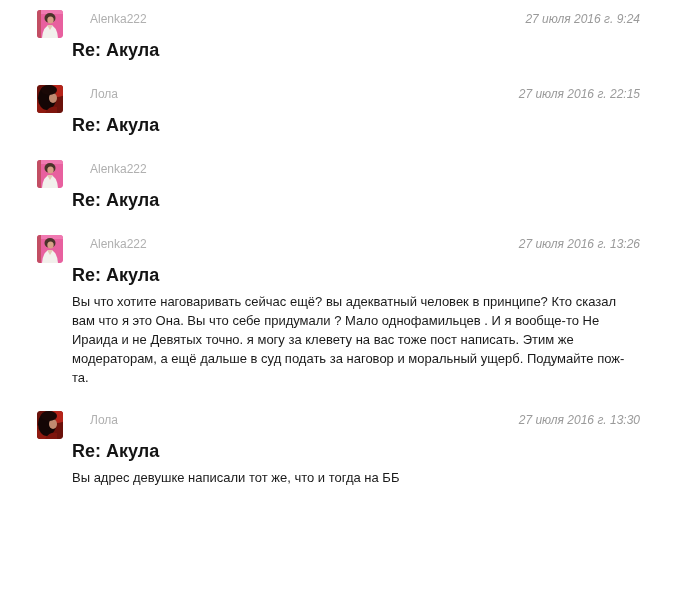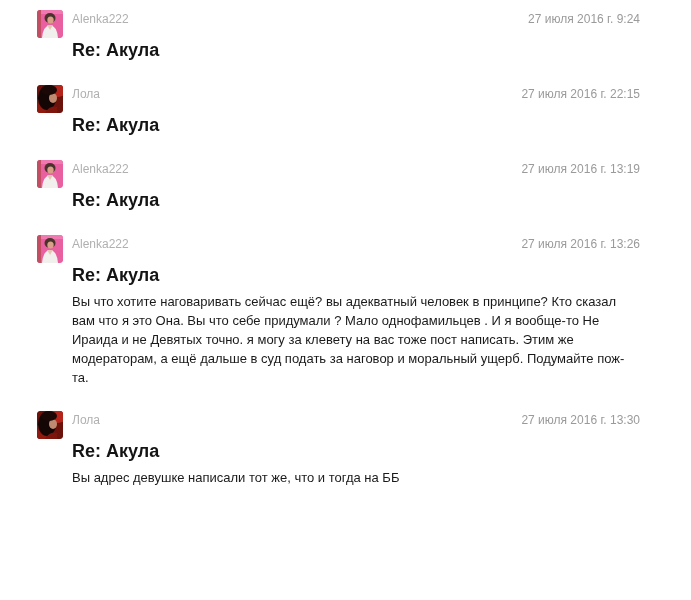--- a/index.html
+++ b/index.html
@@ -33,32 +33,33 @@
     flex: 0 0 auto;
     cursor: pointer;
     line-height: 0;
   }
   .avatar svg { display: block; }
   .msg-meta {
     flex: 1 1 auto;
     display: flex;
     justify-content: space-between;
     align-items: flex-start;
-    padding-left: 9px;
+    padding-left: 27px;
     padding-top: 2px;
   }
   .username {
     font-size: 12px;
     color: #b0b0b0;
     cursor: pointer;
     text-decoration: none;
   }
   .timestamp {
     font-size: 12px;
     color: #9a9a9a;
+    font-style: italic;
   }
   .msg-title {
     margin: 2px 0 0 35px;
     font-size: 18px;
     font-weight: 700;
     color: #141414;
     line-height: 21px;
   }
   .msg-body {
     margin: 6px 0 0 35px;
@@ -125,21 +126,20 @@
             <rect x="0" y="0" width="4" height="28" fill="#c24e63"></rect>
             <rect x="4" y="0" width="22" height="4" fill="#f079b1"></rect>
             <ellipse cx="13" cy="8" rx="5.5" ry="5" fill="#4a332a"></ellipse>
             <ellipse cx="13.5" cy="10" rx="3.2" ry="3.6" fill="#d9a188"></ellipse>
             <path d="M5 28 Q6 16 13 15 Q20 16 21 28 Z" fill="#f2f0ec"></path>
             <path d="M10 15 L13 20 L16 15 Z" fill="#e3c9b4"></path>
           </svg>
         </span>
         <div class="msg-meta">
           <span class="username">Alenka222</span>
-          <span class="timestamp">27 июля 2016 г. 13:19</span>
         </div>
       </div>
       <h2 class="msg-title">Re: Акула</h2>
     </article>
 
     <article class="message">
       <div class="msg-header">
         <span class="avatar">
           <svg width="26" height="28" viewBox="0 0 26 28">
             <rect width="26" height="28" rx="2" fill="#e8609f"></rect>

